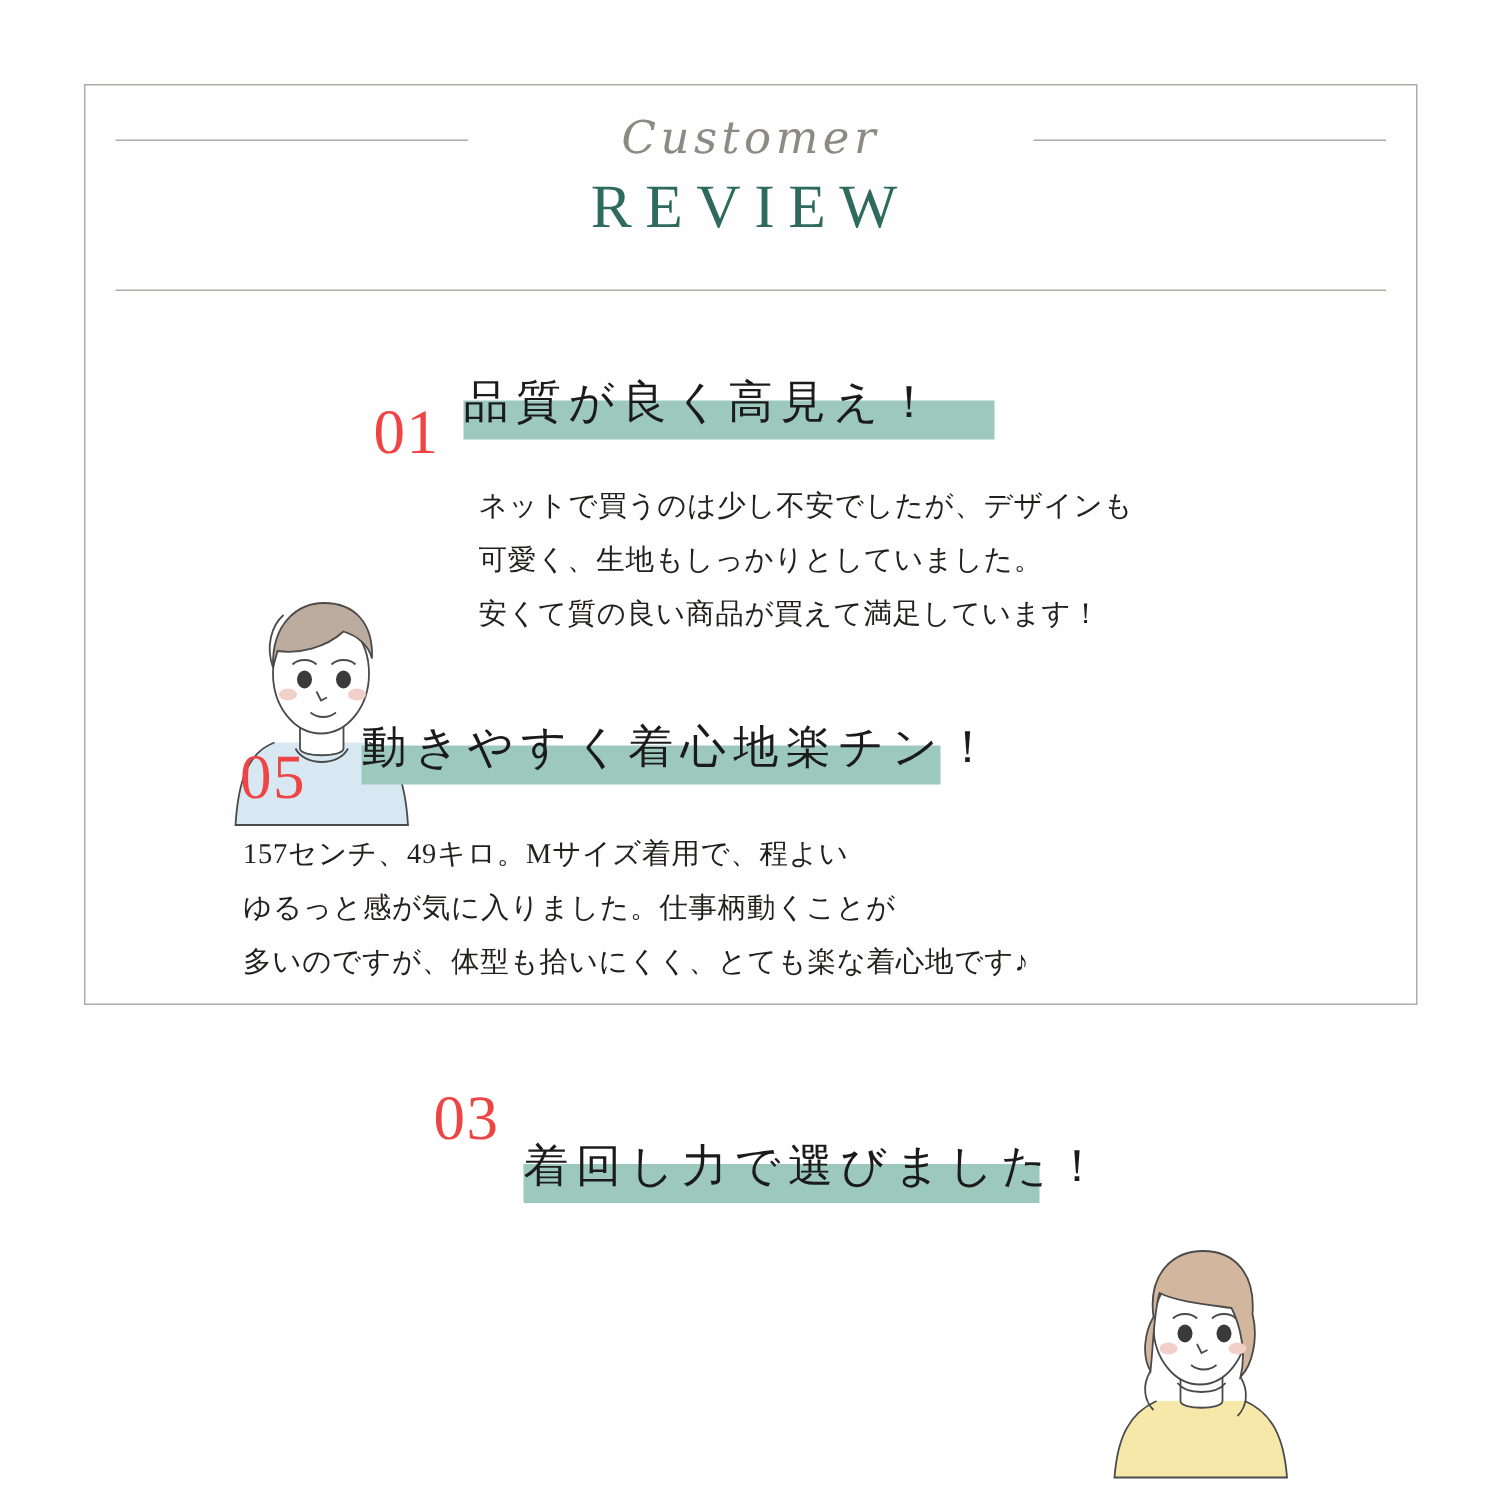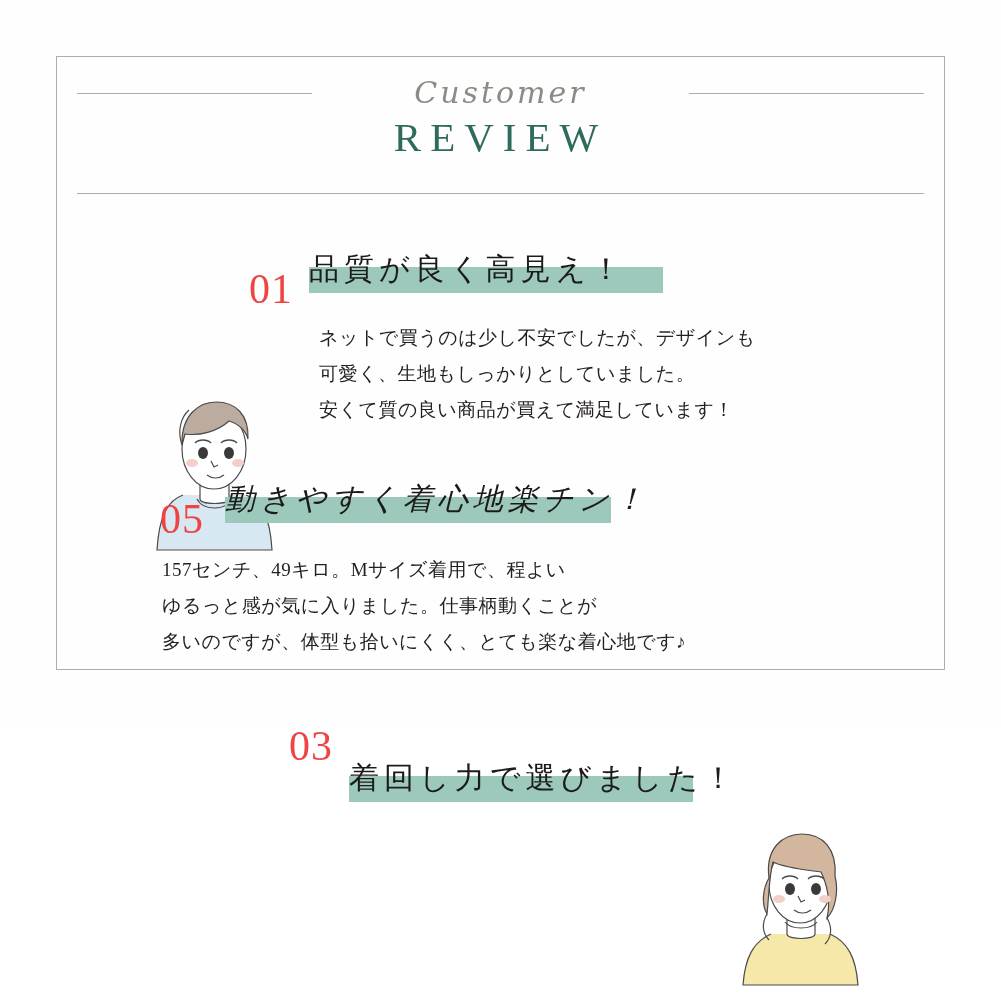--- a/index.html
+++ b/index.html
@@ -129,21 +129,21 @@
   }
 
   
   .r1 .num { left: 192px; top: 48px; }
   .r1 .headline-wrap { left: 252px; top: 30px; }
   .r1 .headline-hl { width: 354px; }
   .r1 .body-text { left: 228px; top: 103px; margin-left: 34px; }
 
   
   .r2 .num { left: 103px; top: 58px; }
-  .r2 .headline-wrap { left: 168px; top: 40px; font-style: italic; }
+  .r2 .headline-wrap { left: 184px; top: 40px; }
   .r2 .headline-hl { width: 386px; }
   .r2 .body-text { left: 105px; top: 115px; }
 
   
   .r3 .num { left: 232px; top: 50px; text-align: center; }
   .r3 .headline-wrap { left: 292px; top: 44px; margin-top: 40px; }
   .r3 .headline-hl { width: 344px; }
   .r3 .body-text { left: 228px; top: 105px; }
 
   .avatar {

